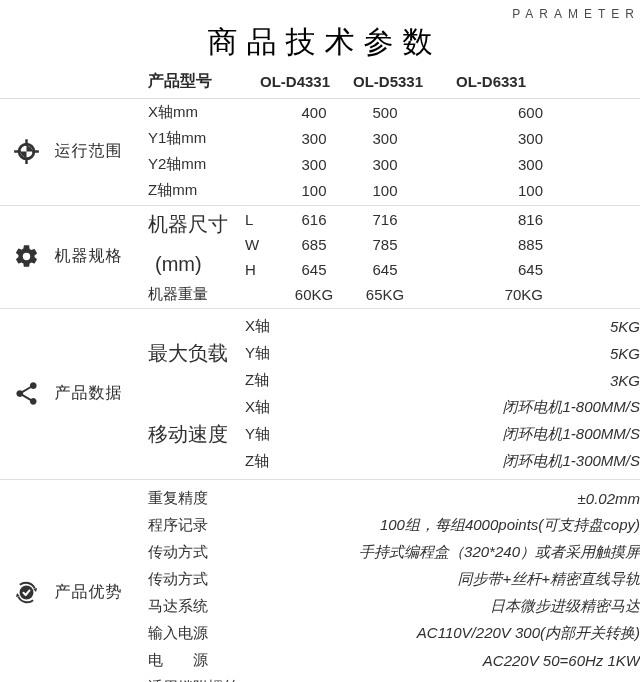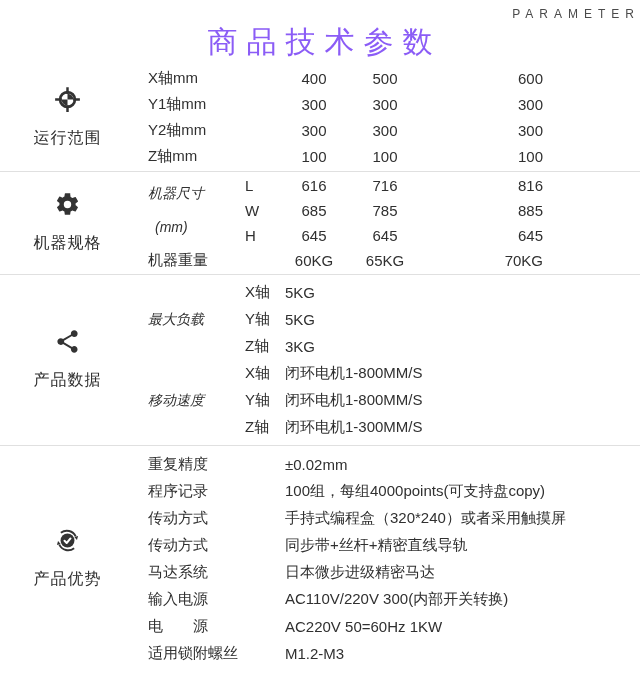--- a/index.html
+++ b/index.html
@@ -10,80 +10,86 @@
   }
   .page{width:640px;height:682px;position:relative;}
 
   
   .eyebrow{
     padding-top:7px;text-align:right;font-size:12px;letter-spacing:6px;
     color:#4a4a4a;font-weight:400;text-indent:6px;
   }
   .title{
     margin:2px 0 4px 0;text-align:center;font-size:30px;font-weight:500;
-    letter-spacing:9px;color:#8b5cf6;text-indent:9px;line-height:1.25;
+    letter-spacing:9px;color:#000000;text-indent:9px;line-height:1.25;
   }
 
   
   .thead{
     display:flex;align-items:center;height:33px;padding-left:135px;
     border-bottom:1px solid #dedede;font-weight:bold;font-size:16px;color:#2b2b2b;
   }
   .thead .lab{font-size:16px;}
   .hm1{width:100px;text-align:center;white-space:nowrap;}
   .hm2{width:86px;text-align:center;white-space:nowrap;}
   .hm3{width:120px;text-align:center;white-space:nowrap;}
 
   
   .sec{display:flex;}
   .sec + .sec{border-top:1px solid #e0e0e0;}
   .iconcell{
-    width:135px;flex:none;display:flex;flex-direction:column;
+    width:135px;flex:none;display:flex;flex-direction:row;
     align-items:center;justify-content:center;gap:15px;
   }
   .icn{width:27px;height:27px;display:block;}
   .icn svg{width:100%;height:100%;display:block;}
   .icnlabel{font-size:16px;color:#2e2e2e;letter-spacing:1px;white-space:nowrap;}
   .rows{flex:1;display:flex;flex-direction:column;justify-content:center;}
 
   .row{display:flex;align-items:center;}
   .sec1 .row{height:26px;}
   .sec2 .row{height:25px;}
   .sec3 .row{height:27px;}
   .sec4 .row{height:27px;}
 
   .c{flex:none;font-size:15px;white-space:nowrap;}
   .lab{width:110px;padding-left:13px;box-sizing:border-box;text-align:left;}
   .sub{width:40px;text-align:left;}
   .v1{width:58px;text-align:center;}
   .v2{width:84px;text-align:center;}
   .v3{width:116px;text-align:right;}
-  .vfree{flex:1;text-align:left;}
+  .vfree{flex:1;text-align:right;font-style:italic;}
 
   .grouprow{display:flex;align-items:center;}
   .glab{
     width:110px;flex:none;padding-left:13px;box-sizing:border-box;
-    font-size:14px;line-height:1.15;font-style:italic;
+    font-size:20px;line-height:1.15;
   }
   .glab .unit{padding-left:7px;margin-top:17px;}
   .grows{flex:1;display:flex;flex-direction:column;}
 
   .sec1{padding:1px 0;}
   .sec2{padding:1px 0;}
   .sec3{padding:4px 0;}
   .sec4{padding:5px 0 8px 0;}
 </style>
 </head>
 <body>
 
 <div class="page">
 
   <div class="eyebrow">PARAMETER</div>
   <div class="title">商品技术参数</div>
 
+  <div class="thead">
+    <div class="c lab">产品型号</div>
+    <div class="c hm1">OL-D4331</div>
+    <div class="c hm2">OL-D5331</div>
+    <div class="c hm3">OL-D6331</div>
+  </div>
 
   <section class="sec sec1">
     <div class="iconcell">
       <span class="icn">
         <svg viewBox="0 0 24 24">
           <circle cx="12" cy="12" r="6.6" fill="none" stroke="#333" stroke-width="2.4"></circle>
           <path d="M12 1v6M12 17v6M1 12h6M17 12h6" stroke="#333" stroke-width="2.2" fill="none"></path>
           <path d="M12 12V6.8A5.2 5.2 0 0 1 17.2 12Z" fill="#333"></path>
           <path d="M12 12v5.2A5.2 5.2 0 0 1 6.8 12Z" fill="#333"></path>
         </svg>

